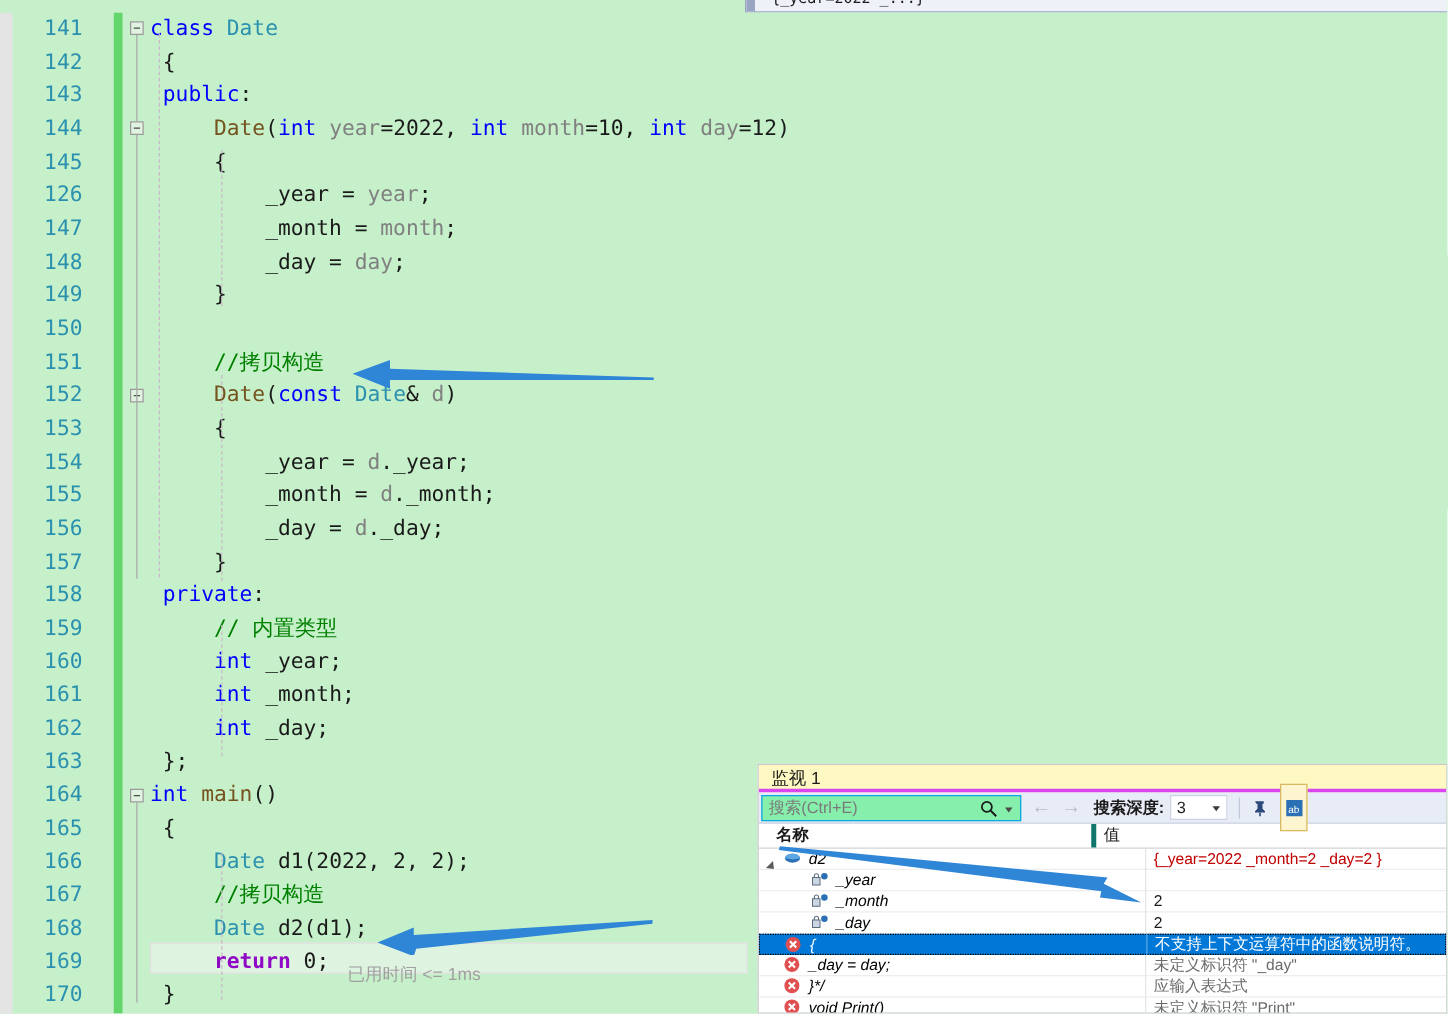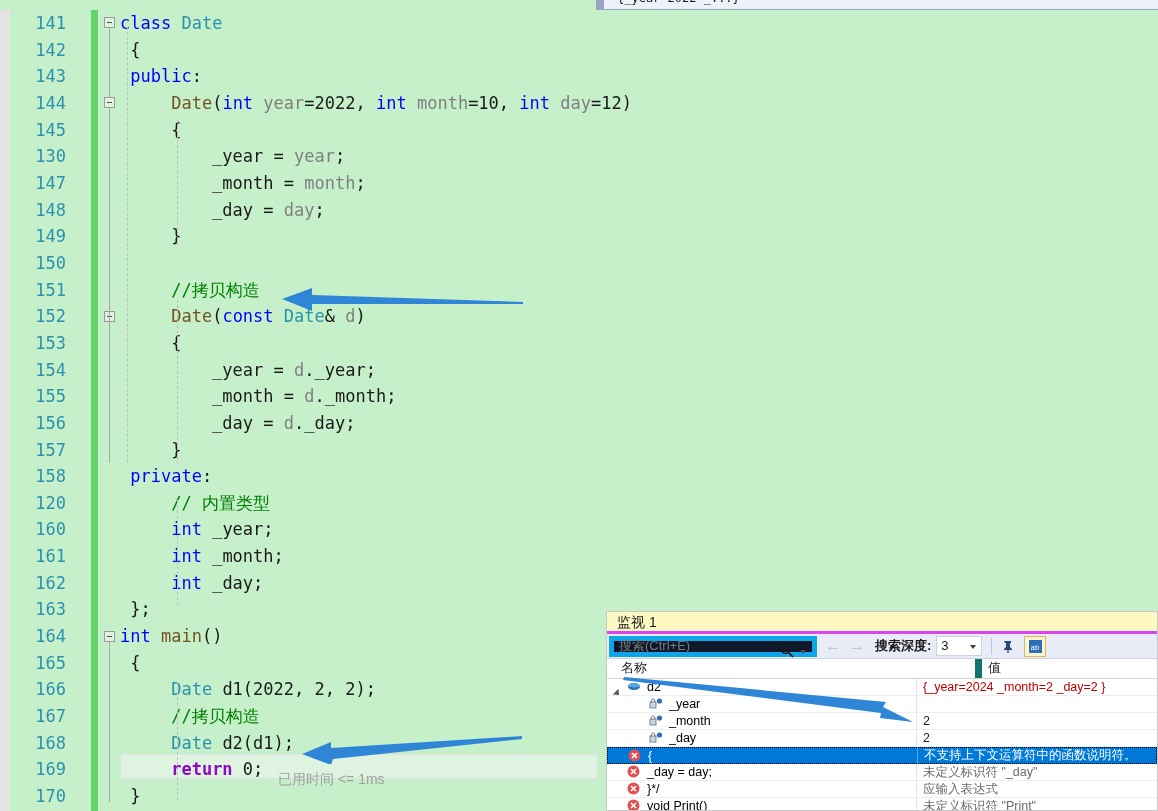--- a/index.html
+++ b/index.html
@@ -172,22 +172,22 @@
     background: #e8ecf7;
     border-bottom: 1px solid #cdd3e4;
     box-sizing: border-box;
     display: flex;
     align-items: center;
     position: relative;
   }
   .search-box {
     width: 208px;
     height: 21px;
-    background: #0f172a;
-    border: 5px solid #0ea5e9;
+    background: #86efac;
+    border: 1px solid #0ea5e9;
     box-sizing: border-box;
     margin-left: 2px;
     display: flex;
     align-items: center;
     position: relative;
   }
   .search-box .ph {
     font-size: 13px;
     color: #7a7a7a;
     padding-left: 5px;
@@ -233,58 +233,59 @@
     position: absolute; right: 5px; top: 8px;
     width: 0; height: 0;
     border-left: 3.5px solid transparent;
     border-right: 3.5px solid transparent;
     border-top: 4px solid #3a3a3a;
   }
   .tb-sep {
     width: 1px; height: 17px; background: #c2c8d8; margin-left: 9px;
   }
   .tb-btn {
-    width: 22px; height: 21px;
+    width: 22px; height: 38px;
     margin-left: 5px;
     display: flex; align-items: center; justify-content: center;
     box-sizing: border-box;
   }
   .tb-btn.active {
     background: #fdf4d0;
     border: 1px solid #d8b95e;
   }
 
   .watch-head {
     display: flex;
     height: 20px;
     background: #ffffff;
     border-bottom: 1px solid #d4d4d4;
     font-size: 13px;
     color: #1a1a1a;
     box-sizing: border-box;
   }
-  .watch-head .c1 { width: 375px; padding-left: 14px; border-right: 7px solid #0f766e; box-sizing: border-box; }
+  .watch-head .c1 { width: 270px; padding-left: 14px; border-right: 4px solid #0f766e; box-sizing: border-box; font-weight: bold; }
   .watch-head .c2 { flex: 1; padding-left: 6px; }
 
   .wrow {
     display: flex;
     height: 17px;
     font-size: 12.5px;
     box-sizing: border-box;
     border-bottom: 1px solid #eeeeee;
     align-items: center;
   }
   .wrow .n {
     width: 310px;
     box-sizing: border-box;
     display: flex;
     align-items: center;
     border-right: 1px solid #e4e4e4;
     height: 17px;
     overflow: hidden;
+    font-style: italic;
   }
   .wrow .v {
     flex: 1;
     padding-left: 6px;
     color: #1a1a1a;
     white-space: nowrap;
     overflow: hidden;
     height: 17px;
     line-height: 17px;
   }
@@ -330,34 +331,34 @@
 
     <div class="gutter-strip"></div>
     <div class="change-bar"></div>
 
     <div class="linenums" id="linenums">
         <div>141</div>
         <div>142</div>
         <div>143</div>
         <div>144</div>
         <div>145</div>
-        <div>130</div>
+        <div>126</div>
         <div>147</div>
         <div>148</div>
         <div>149</div>
         <div>150</div>
         <div>151</div>
         <div>152</div>
         <div>153</div>
         <div>154</div>
         <div>155</div>
         <div>156</div>
         <div>157</div>
         <div>158</div>
-        <div>120</div>
+        <div>159</div>
         <div>160</div>
         <div>161</div>
         <div>162</div>
         <div>163</div>
         <div>164</div>
         <div>165</div>
         <div>166</div>
         <div>167</div>
         <div>168</div>
         <div>169</div>
@@ -447,21 +448,21 @@
     <div id="watch-rows">
         <div class="wrow">
           <div class="n">
             <span class="tri exp"></span>
             <span class="ico"><svg width="14" height="13" viewBox="0 0 14 13">
                 <ellipse cx="7" cy="6.5" rx="6" ry="3.6" fill="#2b6fb5"></ellipse>
                 <path d="M1 6.5 A6 3.6 0 0 1 13 6.5 L7 7.6 Z" fill="#5aa7e4"></path>
               </svg></span>
             <span class="nm">d2</span>
           </div>
-          <div class="v red">{_year=2024 _month=2 _day=2 }</div>
+          <div class="v red">{_year=2022 _month=2 _day=2 }</div>
         </div>
         <div class="wrow">
           <div class="n">
             <span class="indent"></span>
             <span class="tri"></span>
             <span class="ico"><svg width="14" height="13" viewBox="0 0 14 13">
                 <rect x="1" y="5" width="6" height="6" fill="#cbd6e2" stroke="#5a6b7d" stroke-width="0.8"></rect>
                 <path d="M2.5 5 V3.3 A1.7 1.7 0 0 1 5.8 3.3 V5" fill="none" stroke="#5a6b7d" stroke-width="0.9"></path>
                 <circle cx="10.5" cy="4" r="2.6" fill="#2b6fb5"></circle>
               </svg></span>

